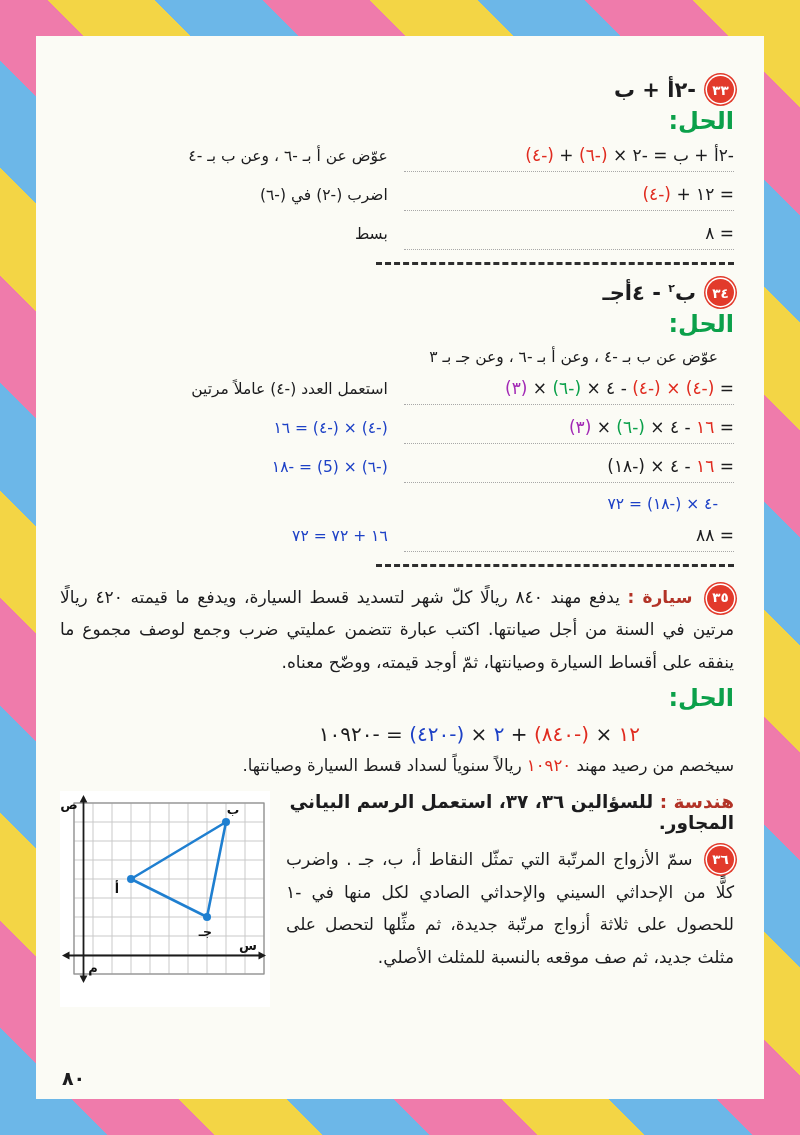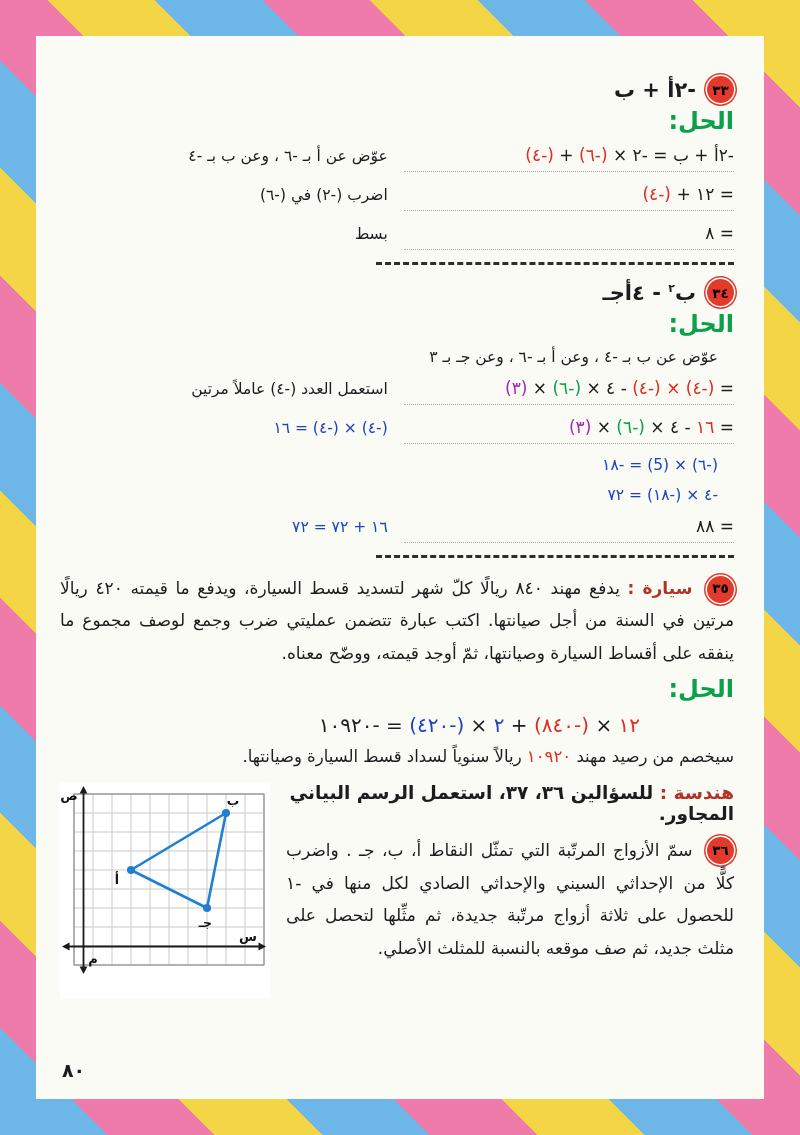--- a/index.html
+++ b/index.html
@@ -19,21 +19,21 @@
 }
 .paper{
   position:absolute; inset:36px; background:#fbfbf5; color:var(--ink);
   padding:40px 30px 0 24px; overflow:hidden;
 }
 
 .prob-header{display:flex;align-items:center;gap:11px;margin:0 0 4px}
 .prob-title{font-weight:bold;font-size:21px}
 .badge{
   flex:none;display:inline-flex;width:27px;height:27px;border-radius:50%;
-  background:var(--badge);color:#000000;font-size:13.5px;font-weight:bold;
+  background:var(--badge);color:#ffffff;font-size:13.5px;font-weight:bold;
   align-items:center;justify-content:center;
   box-shadow:0 0 0 1.5px #fff,0 0 0 3px var(--badge);
 }
 .badge.inline{vertical-align:middle;margin-left:7px}
 .sol-label{color:var(--green);font-weight:bold;font-size:24px;margin:4px 0 10px}
 
 .sol-row{display:flex;align-items:baseline;margin:0 0 12px}
 .sol-math{width:49%;font-size:17px;border-bottom:1.6px dotted #a8a8a8;padding-bottom:6px;white-space:nowrap}
 .sol-note{width:51%;font-size:15.5px;padding-right:16px;white-space:nowrap}
 .note-blue .sol-note{color:var(--blue)}
@@ -54,21 +54,21 @@
 .graph-box{background:#fff}
 
 .gridline{stroke:#c9c9c9;stroke-width:1}
 .gridframe{fill:none;stroke:#8f8f8f;stroke-width:1.2}
 .axis{stroke:#1b1b1b;stroke-width:1.8}
 .arrow{fill:#1b1b1b}
 .tri{fill:none;stroke:var(--tri);stroke-width:2.6;stroke-linejoin:round}
 .vertex{fill:var(--tri)}
 .gl{font-size:13px;font-weight:bold;fill:#111;font-family:"DejaVu Sans",sans-serif}
 .pl{font-size:12.5px;font-weight:bold;fill:#111;font-family:"DejaVu Sans",sans-serif}
-.page-num{position:absolute;left:26px;bottom:18px;font-weight:bold;font-size:19px}
+.page-num{position:absolute;left:26px;bottom:10px;font-weight:bold;font-size:19px}
 </style>
 </head>
 <body>
 
 <div class="paper" dir="rtl" lang="ar">
 
   <section>
     <div class="prob-header">
       <span class="badge">٣٣</span>
       <span class="prob-title">-٢أ + ب</span>
@@ -100,20 +100,21 @@
     </div>
     <div class="sol-row">
       <div class="sol-math"><span>= </span><span class="c-r">(-٤) × (-٤)</span><span> - ٤ × </span><span class="c-g">(-٦)</span><span> × </span><span class="c-p">(٣)</span></div>
       <div class="sol-note">استعمل العدد (-٤) عاملاً مرتين</div>
     </div>
     <div class="sol-row note-blue">
       <div class="sol-math"><span>= </span><span class="c-r">١٦</span><span> - ٤ × </span><span class="c-g">(-٦)</span><span> × </span><span class="c-p">(٣)</span></div>
       <div class="sol-note">(-٤) × (-٤) = ١٦</div>
     </div>
     <div class="sol-row note-blue">
+      <div class="sol-math"><span>= </span><span class="c-r">١٦</span><span> - ٤ × (-١٨)</span></div>
       <div class="sol-note">(-٦) × (5) = -١٨</div>
     </div>
     <div class="sol-row note-blue">
       <div class="sol-note">-٤ × (-١٨) = ٧٢</div>
     </div>
     <div class="sol-row note-blue">
       <div class="sol-math"><span>= ٨٨</span></div>
       <div class="sol-note">١٦ + ٧٢ = ٧٢</div>
     </div>
     <div class="dashes"></div>

